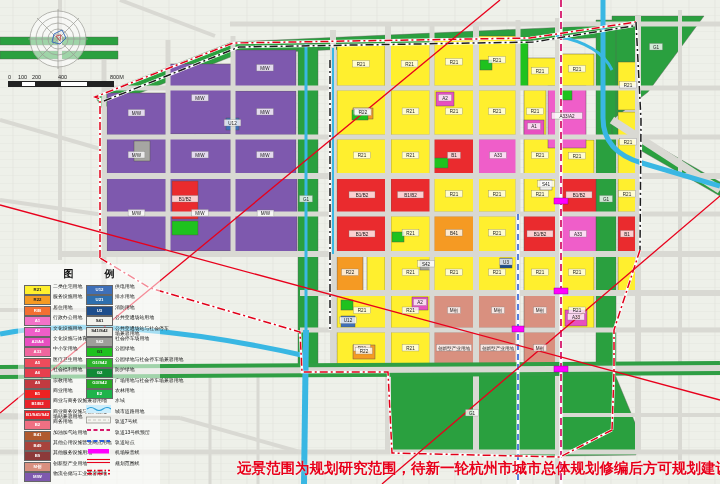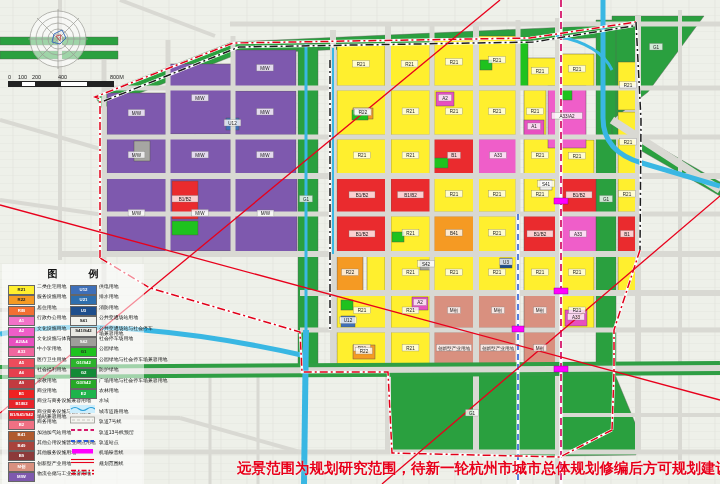--- a/index.html
+++ b/index.html
@@ -8,21 +8,21 @@
   .stage svg.map{position:absolute;left:0;top:0;}
   
   .compass{position:absolute;left:18px;top:6px;width:80px;height:68px;}
   
   .scalebar{position:absolute;left:8px;top:74px;width:118px;height:16px;}
   .scalebar .nums{position:relative;height:7px;font-size:5.5px;color:#222;}
   .scalebar .nums span{position:absolute;top:0;}
   .scalebar .bar{position:relative;height:3.5px;border:0.6px solid #222;background:#fff;}
   .scalebar .bar i{position:absolute;top:0;bottom:0;background:#222;}
   
-  .legend{position:absolute;left:2px;top:264px;width:142px;height:220px;
+  .legend{position:absolute;left:18px;top:264px;width:142px;height:220px;
           background:rgba(255,255,255,0.55);}
   .legend .title{text-align:center;font-weight:bold;font-size:10px;
           letter-spacing:14px;color:#111;padding:3px 0 2px 14px;}
   .lrow{position:absolute;height:10px;}
   .sw{position:absolute;left:0;top:1px;width:25px;height:8px;border:0.5px solid #666;
       display:flex;align-items:center;justify-content:center;
       font-size:4.3px;font-weight:bold;line-height:1;overflow:hidden;text-align:center;}
   .ltxt{position:absolute;left:29px;top:0;width:70px;font-size:4.9px;line-height:1.05;
         color:#111;white-space:pre-line;}
   .symbox{position:absolute;left:0;top:1px;width:25px;height:8px;}

